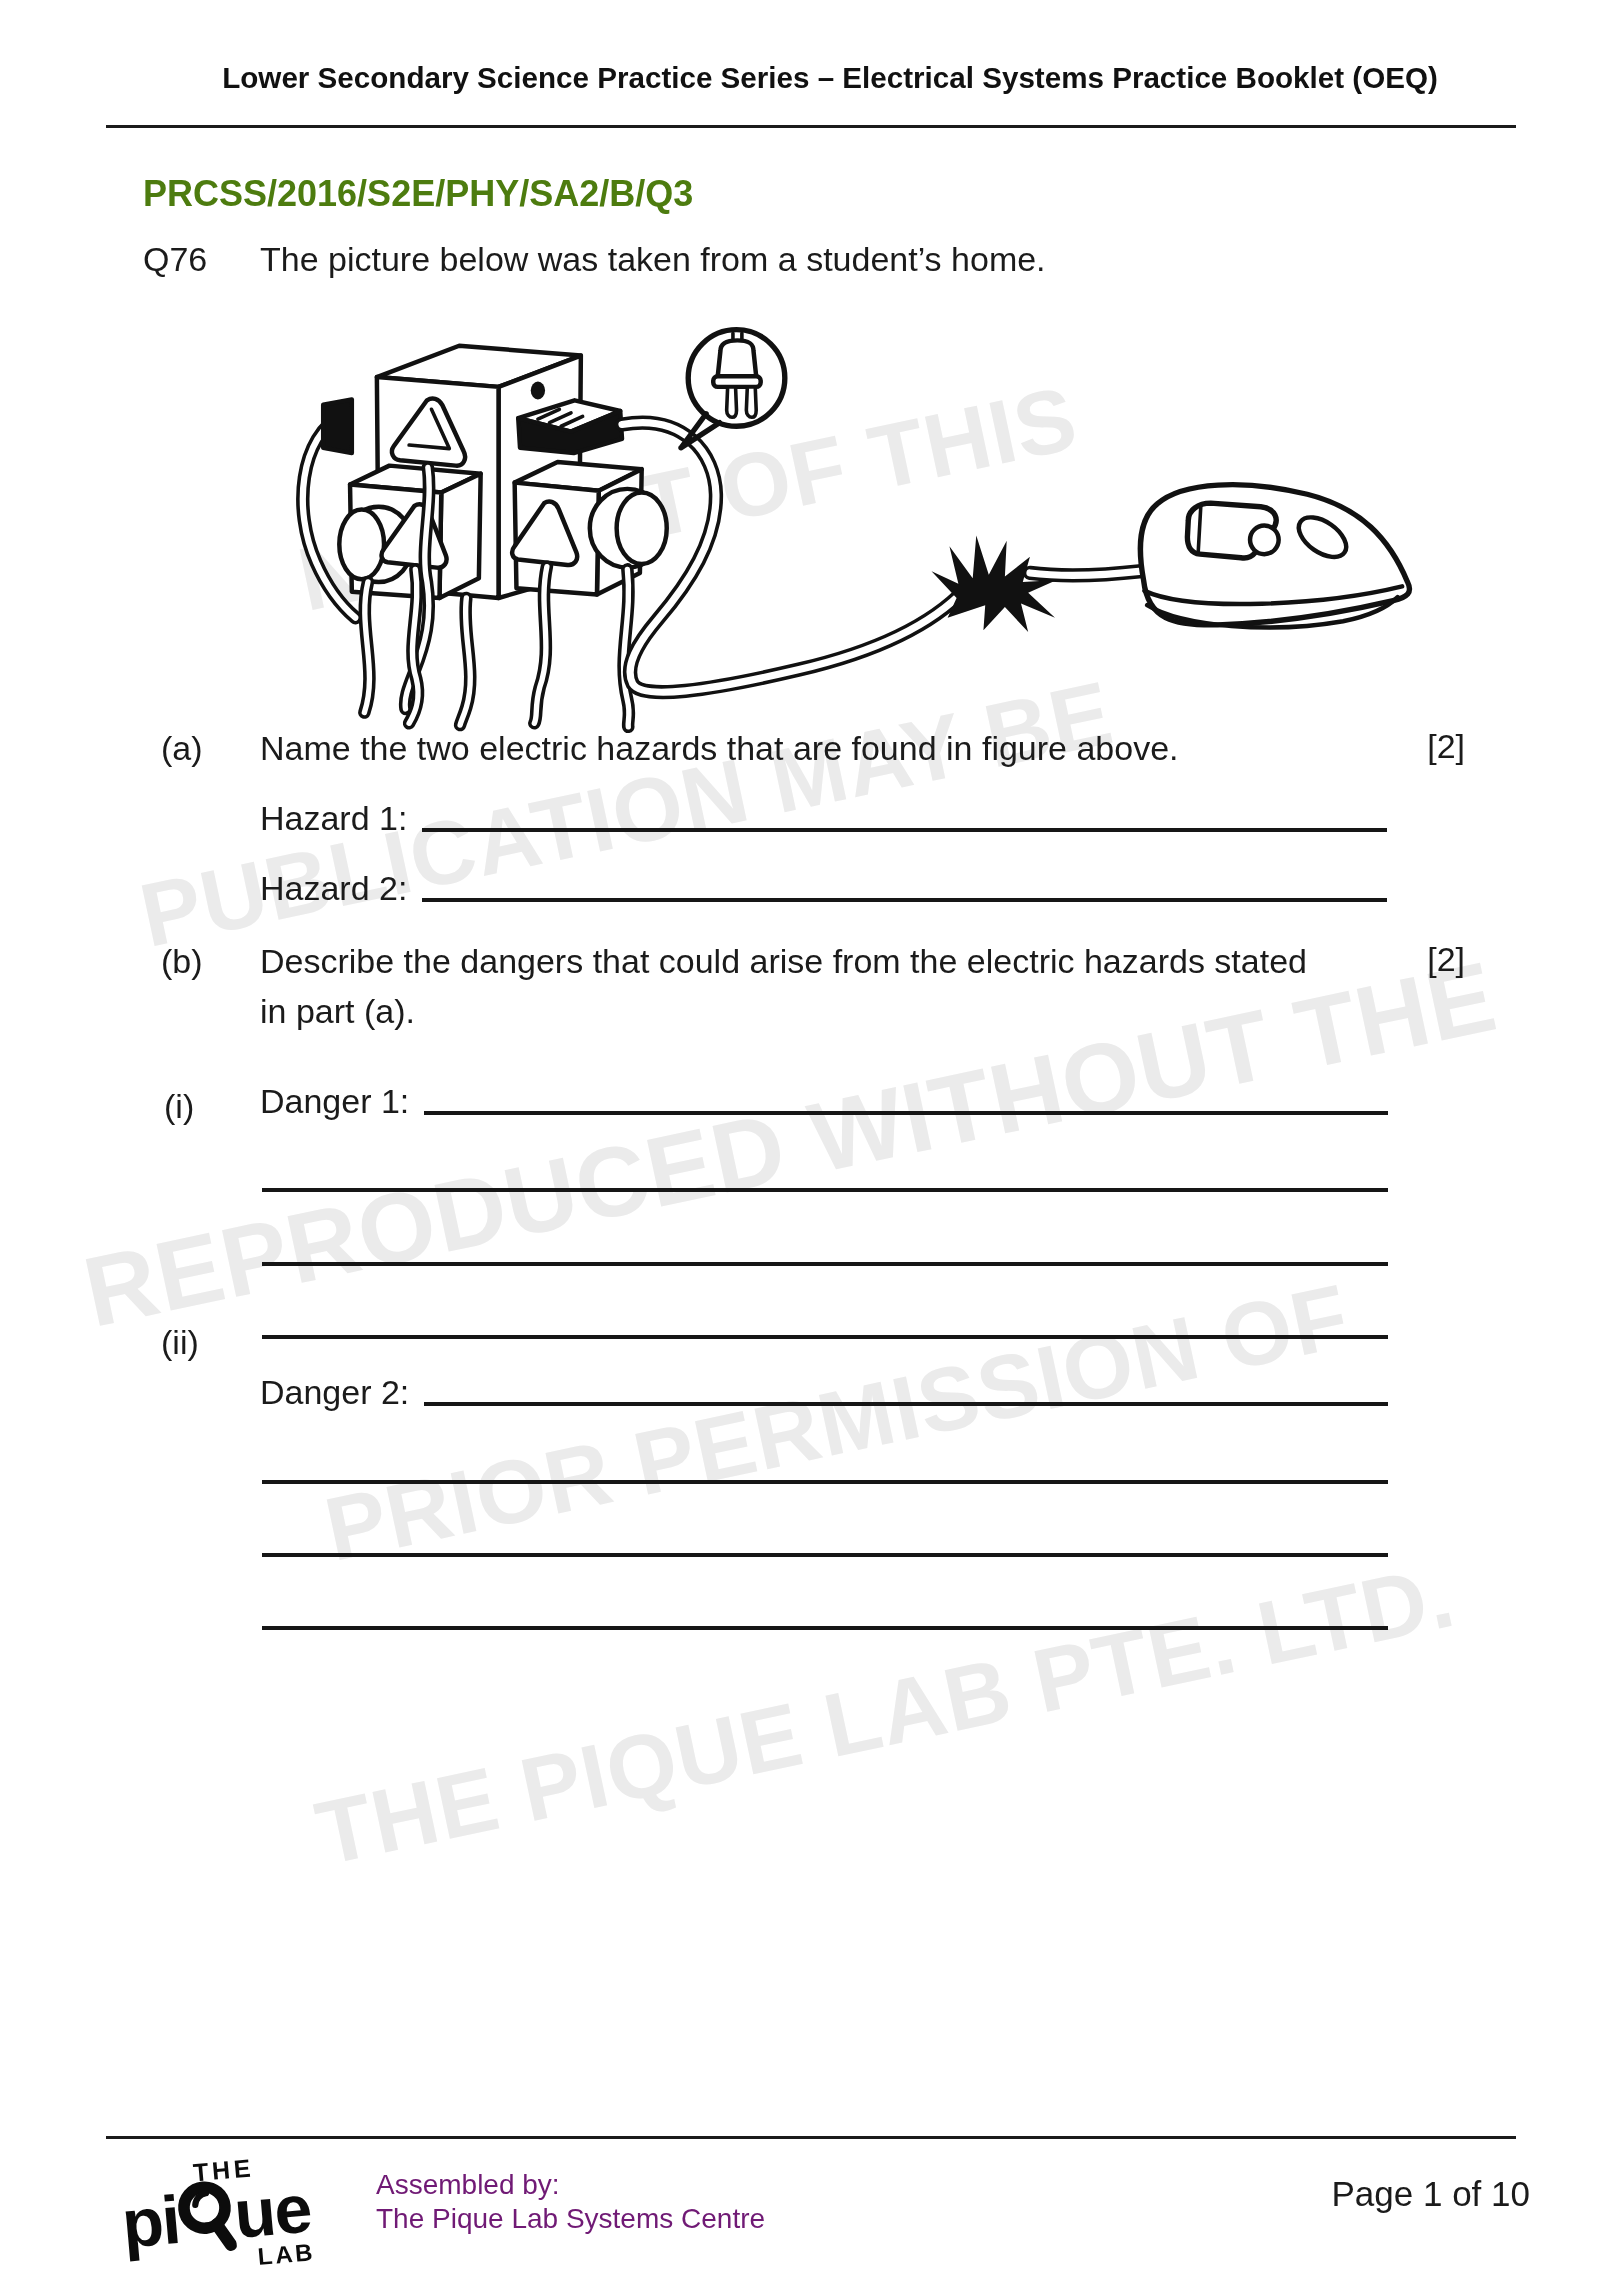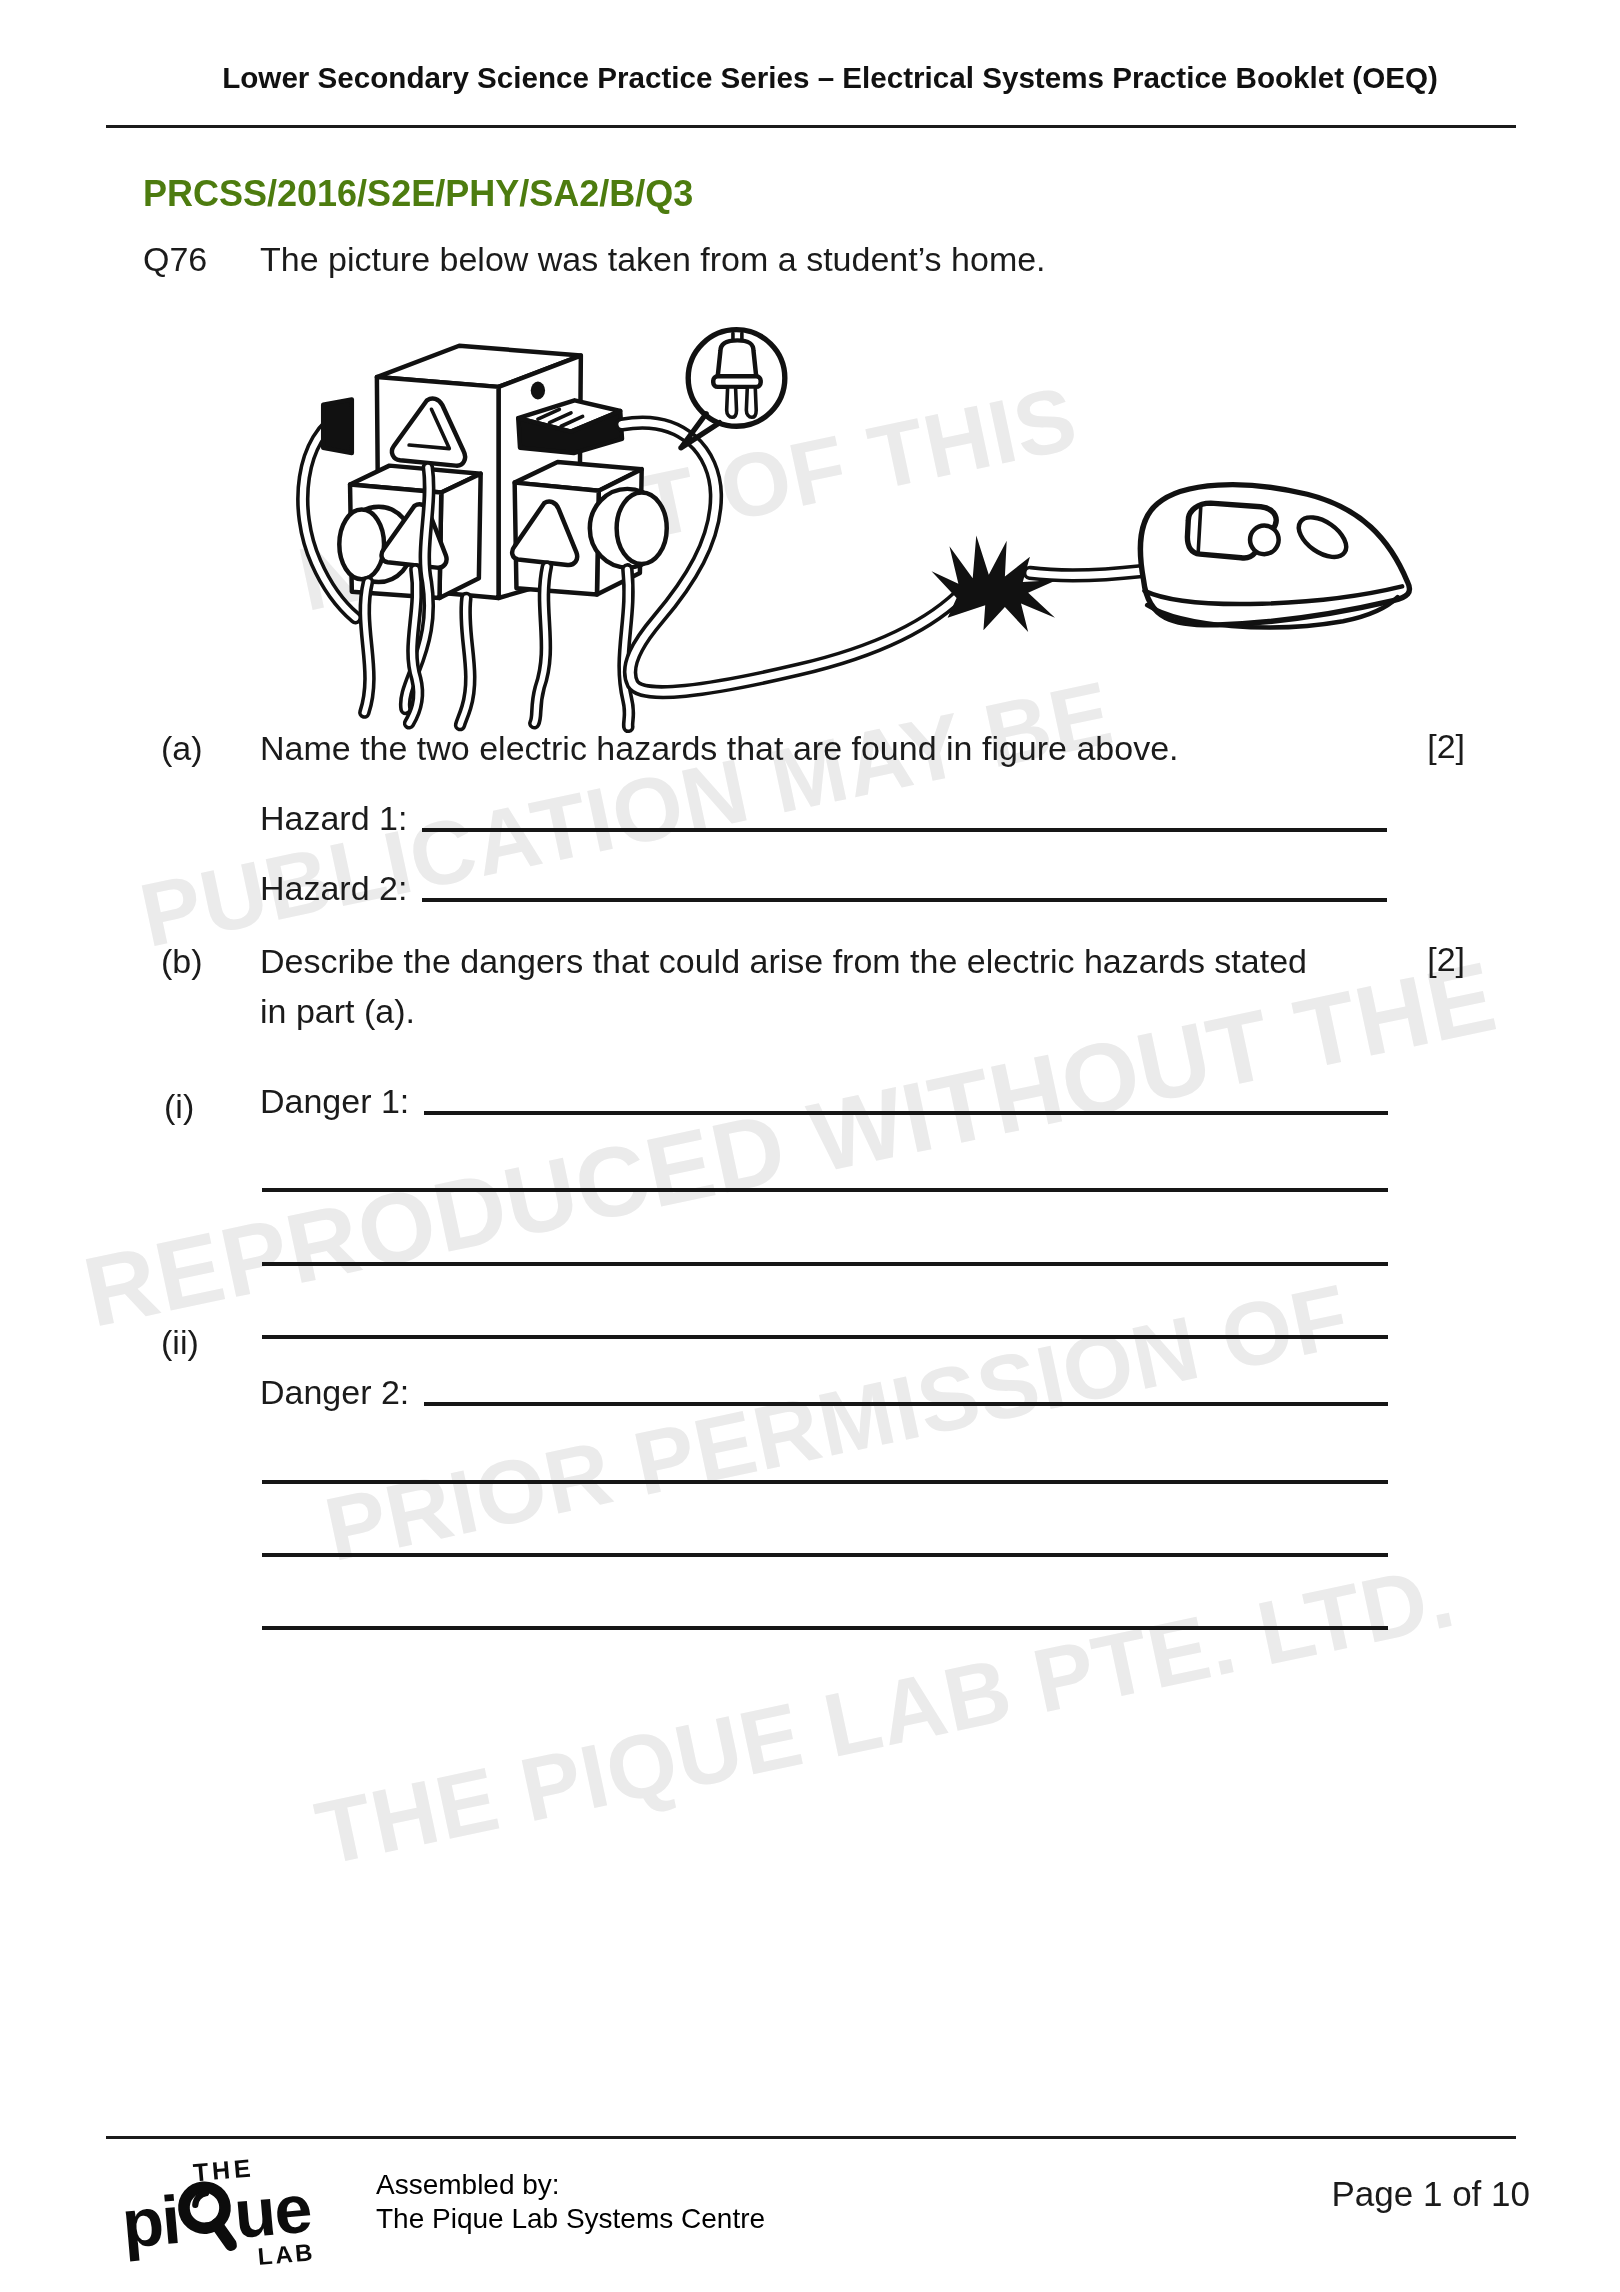--- a/index.html
+++ b/index.html
@@ -20,21 +20,21 @@
   .field-label{font-size:34px;color:#1b1b1b;white-space:nowrap;}
   .field-line{flex:1;height:3.6px;background:#161616;margin:0 0 6.3px 14.3px;}
   .blank-line{height:3.6px;background:#161616;}
   
   .wm{
     position:absolute;font-weight:bold;color:#ebebeb;white-space:nowrap;line-height:1;
     transform:rotate(-12deg);transform-origin:0 0;letter-spacing:0.9px;z-index:0;
   }
   .content{position:absolute;inset:0;z-index:1;}
   
-  .assembled{font-size:28px;color:#000000;}
+  .assembled{font-size:28px;color:#701a75;}
   .page-num{font-size:35px;color:#1b1b1b;}
   
   .logo{left:119px;top:2148px;width:278px;height:152px;transform:rotate(-5deg);}
   .logo span{position:absolute;color:#0c0c0c;font-weight:bold;}
   .logo-the{left:79px;top:5.4px;font-size:25px;letter-spacing:3.6px;}
   .logo-main{position:absolute;left:3.6px;top:23px;display:flex;align-items:center;}
   .logo-main span{position:static;font-size:68px;font-weight:bold;letter-spacing:-1.8px;}
   .logo-lab{left:136px;top:95px;font-size:24px;letter-spacing:2.7px;}
 </style>
 </head>

